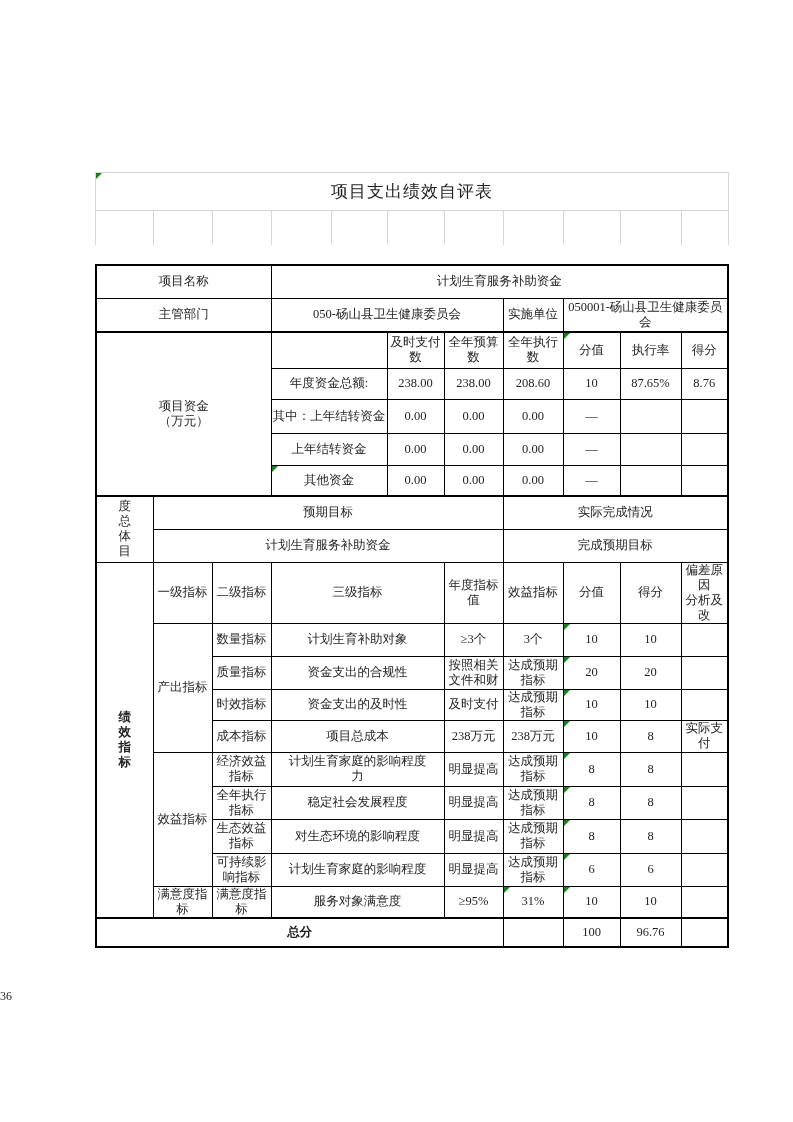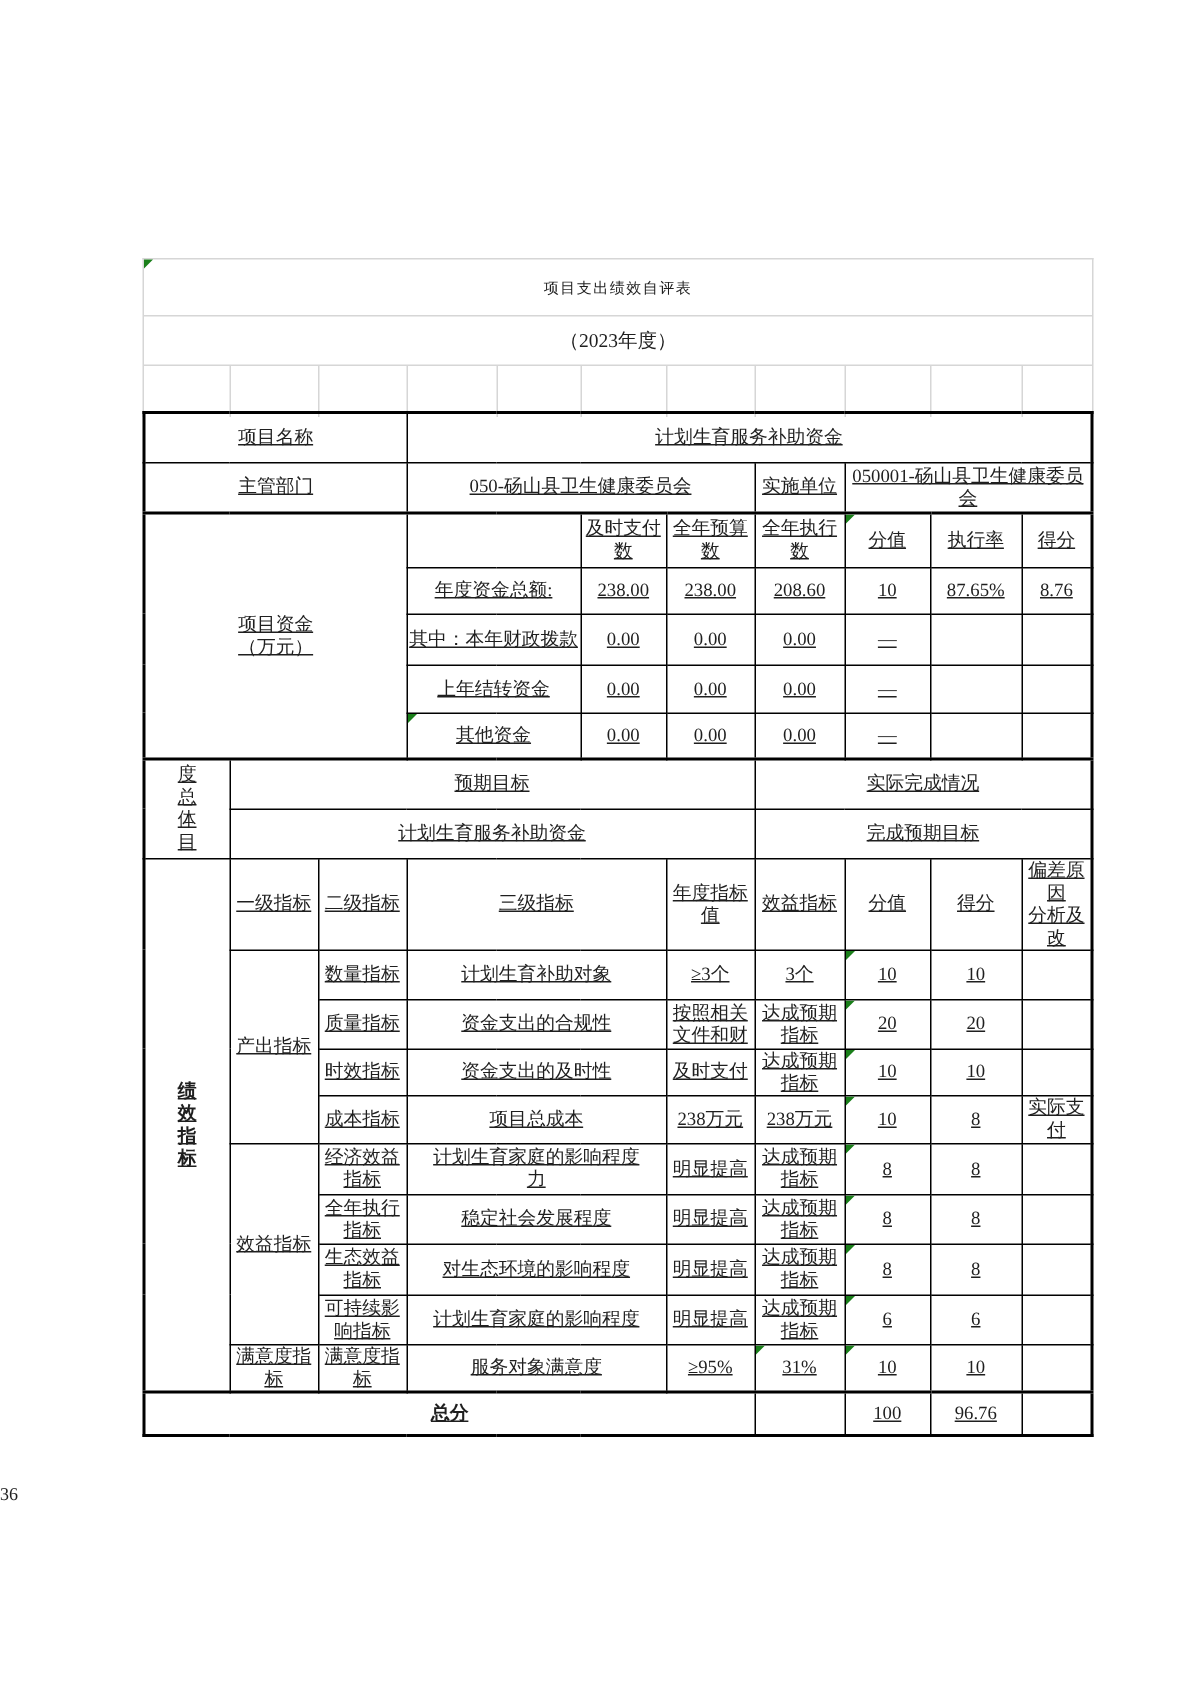--- a/index.html
+++ b/index.html
@@ -3,51 +3,50 @@
 <meta charset="utf-8">
 <style>
   html,body{margin:0;padding:0;}
   body{width:793px;height:1122px;background:#ffffff;position:relative;
        font-family:"Liberation Serif","DejaVu Serif",serif;color:#1f1f1f;}
   .page{position:absolute;inset:0;background:#fff;}
 
   
   .top-block{position:absolute;left:95px;top:172px;width:632px;border:1px solid #d6d6d6;border-bottom:none;}
   .t-row{position:relative;display:flex;align-items:center;justify-content:center;text-align:center;}
-  .t-title{height:37px;font-size:10px;letter-spacing:1px;border-bottom:1px solid #d6d6d6;}
+  .t-title{height:37px;font-size:17px;letter-spacing:1px;border-bottom:1px solid #d6d6d6;}
   .t-subtitle{height:32px;font-size:13px;border-bottom:1px solid #d6d6d6;}
   .t-grid{height:34px;}
   .t-grid .stub{position:absolute;top:0;bottom:0;width:1px;background:#d6d6d6;}
 
   
   .tri{position:absolute;top:0;left:0;width:0;height:0;
        border-top:6px solid #1a7f1a;border-right:6px solid transparent;z-index:3;}
 
   
-  table.main{position:absolute;left:95px;top:274px;width:632px;table-layout:fixed;
-             border-collapse:collapse;border:2px solid #000;text-decoration:underline;}
+  table.main{position:absolute;left:95px;top:264px;width:632px;table-layout:fixed;
+             border-collapse:collapse;border:2px solid #000;}
   table.main td{border:1px solid #000;padding:0 1px;text-align:center;vertical-align:middle;
                 font-size:12.5px;line-height:15px;position:relative;overflow:hidden;
                 white-space:pre-line;word-break:break-all;}
   tr.thick td{border-top:2px solid #000;}
   td.al{text-align:left;}
   td.bold{font-weight:bold;}
   td.nowrap{white-space:nowrap;}
   td.small{font-size:11.5px;line-height:14px;}
   .pageno{position:absolute;left:0;top:989px;width:100%;text-align:left;font-size:12px;}
 </style>
 </head>
 <body>
 
 <div class="page">
 
   <div class="top-block">
     <span class="tri"></span>
     <div class="t-row t-title">项目支出绩效自评表</div>
-    <div class="t-row t-subtitle">（2023年度）</div>
     <div class="t-row t-grid">
       <span class="stub" style="left:57px"></span>
         <span class="stub" style="left:116px"></span>
       <span class="stub" style="left:175px"></span>
         <span class="stub" style="left:235px"></span>
       <span class="stub" style="left:291px"></span>
         <span class="stub" style="left:348px"></span>
       <span class="stub" style="left:407px"></span>
         <span class="stub" style="left:467px"></span>
       <span class="stub" style="left:524px"></span>
@@ -99,21 +98,21 @@
       <tr style="height:31px">
         <td colspan="2">年度资金总额:</td>
         <td>238.00</td>
         <td>238.00</td>
         <td>208.60</td>
         <td>10</td>
         <td>87.65%</td>
         <td>8.76</td>
       </tr>
       <tr style="height:34px">
-        <td colspan="2" class="nowrap">其中：本年财政拨款</td>
+        <td colspan="2" class="nowrap">其中：上年结转资金</td>
         <td>0.00</td>
         <td>0.00</td>
         <td>0.00</td>
         <td>—</td>
         <td></td>
         <td></td>
       </tr>
       <tr style="height:32px">
         <td colspan="2">上年结转资金</td>
         <td>0.00</td>

